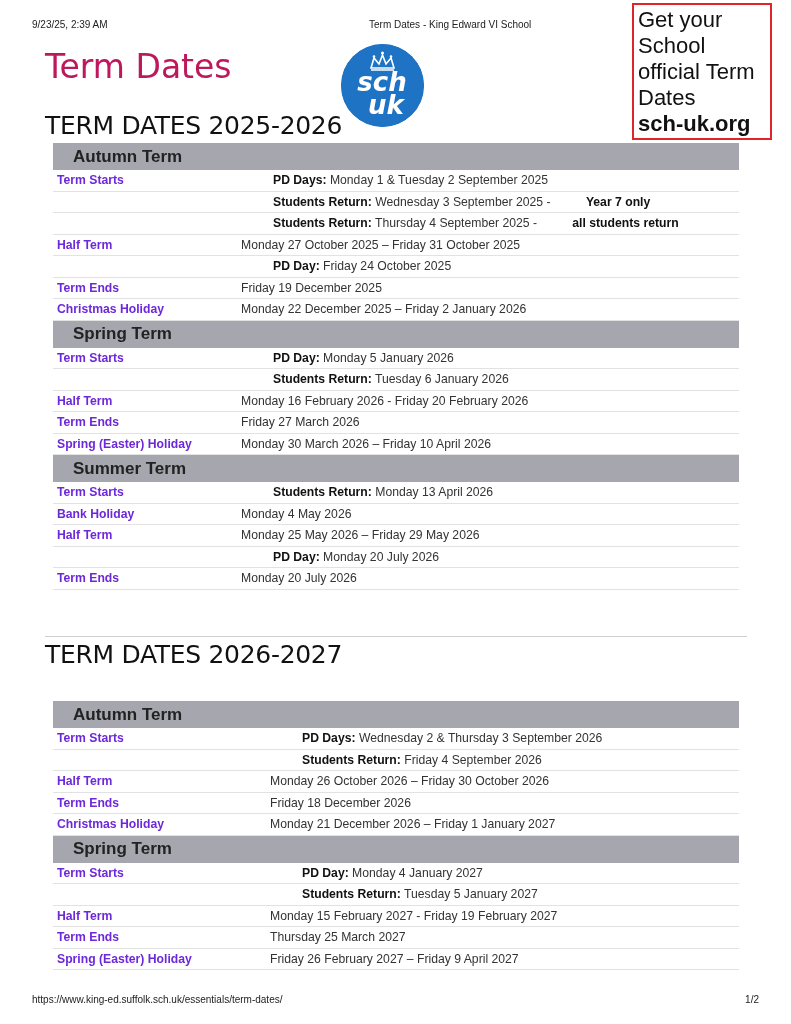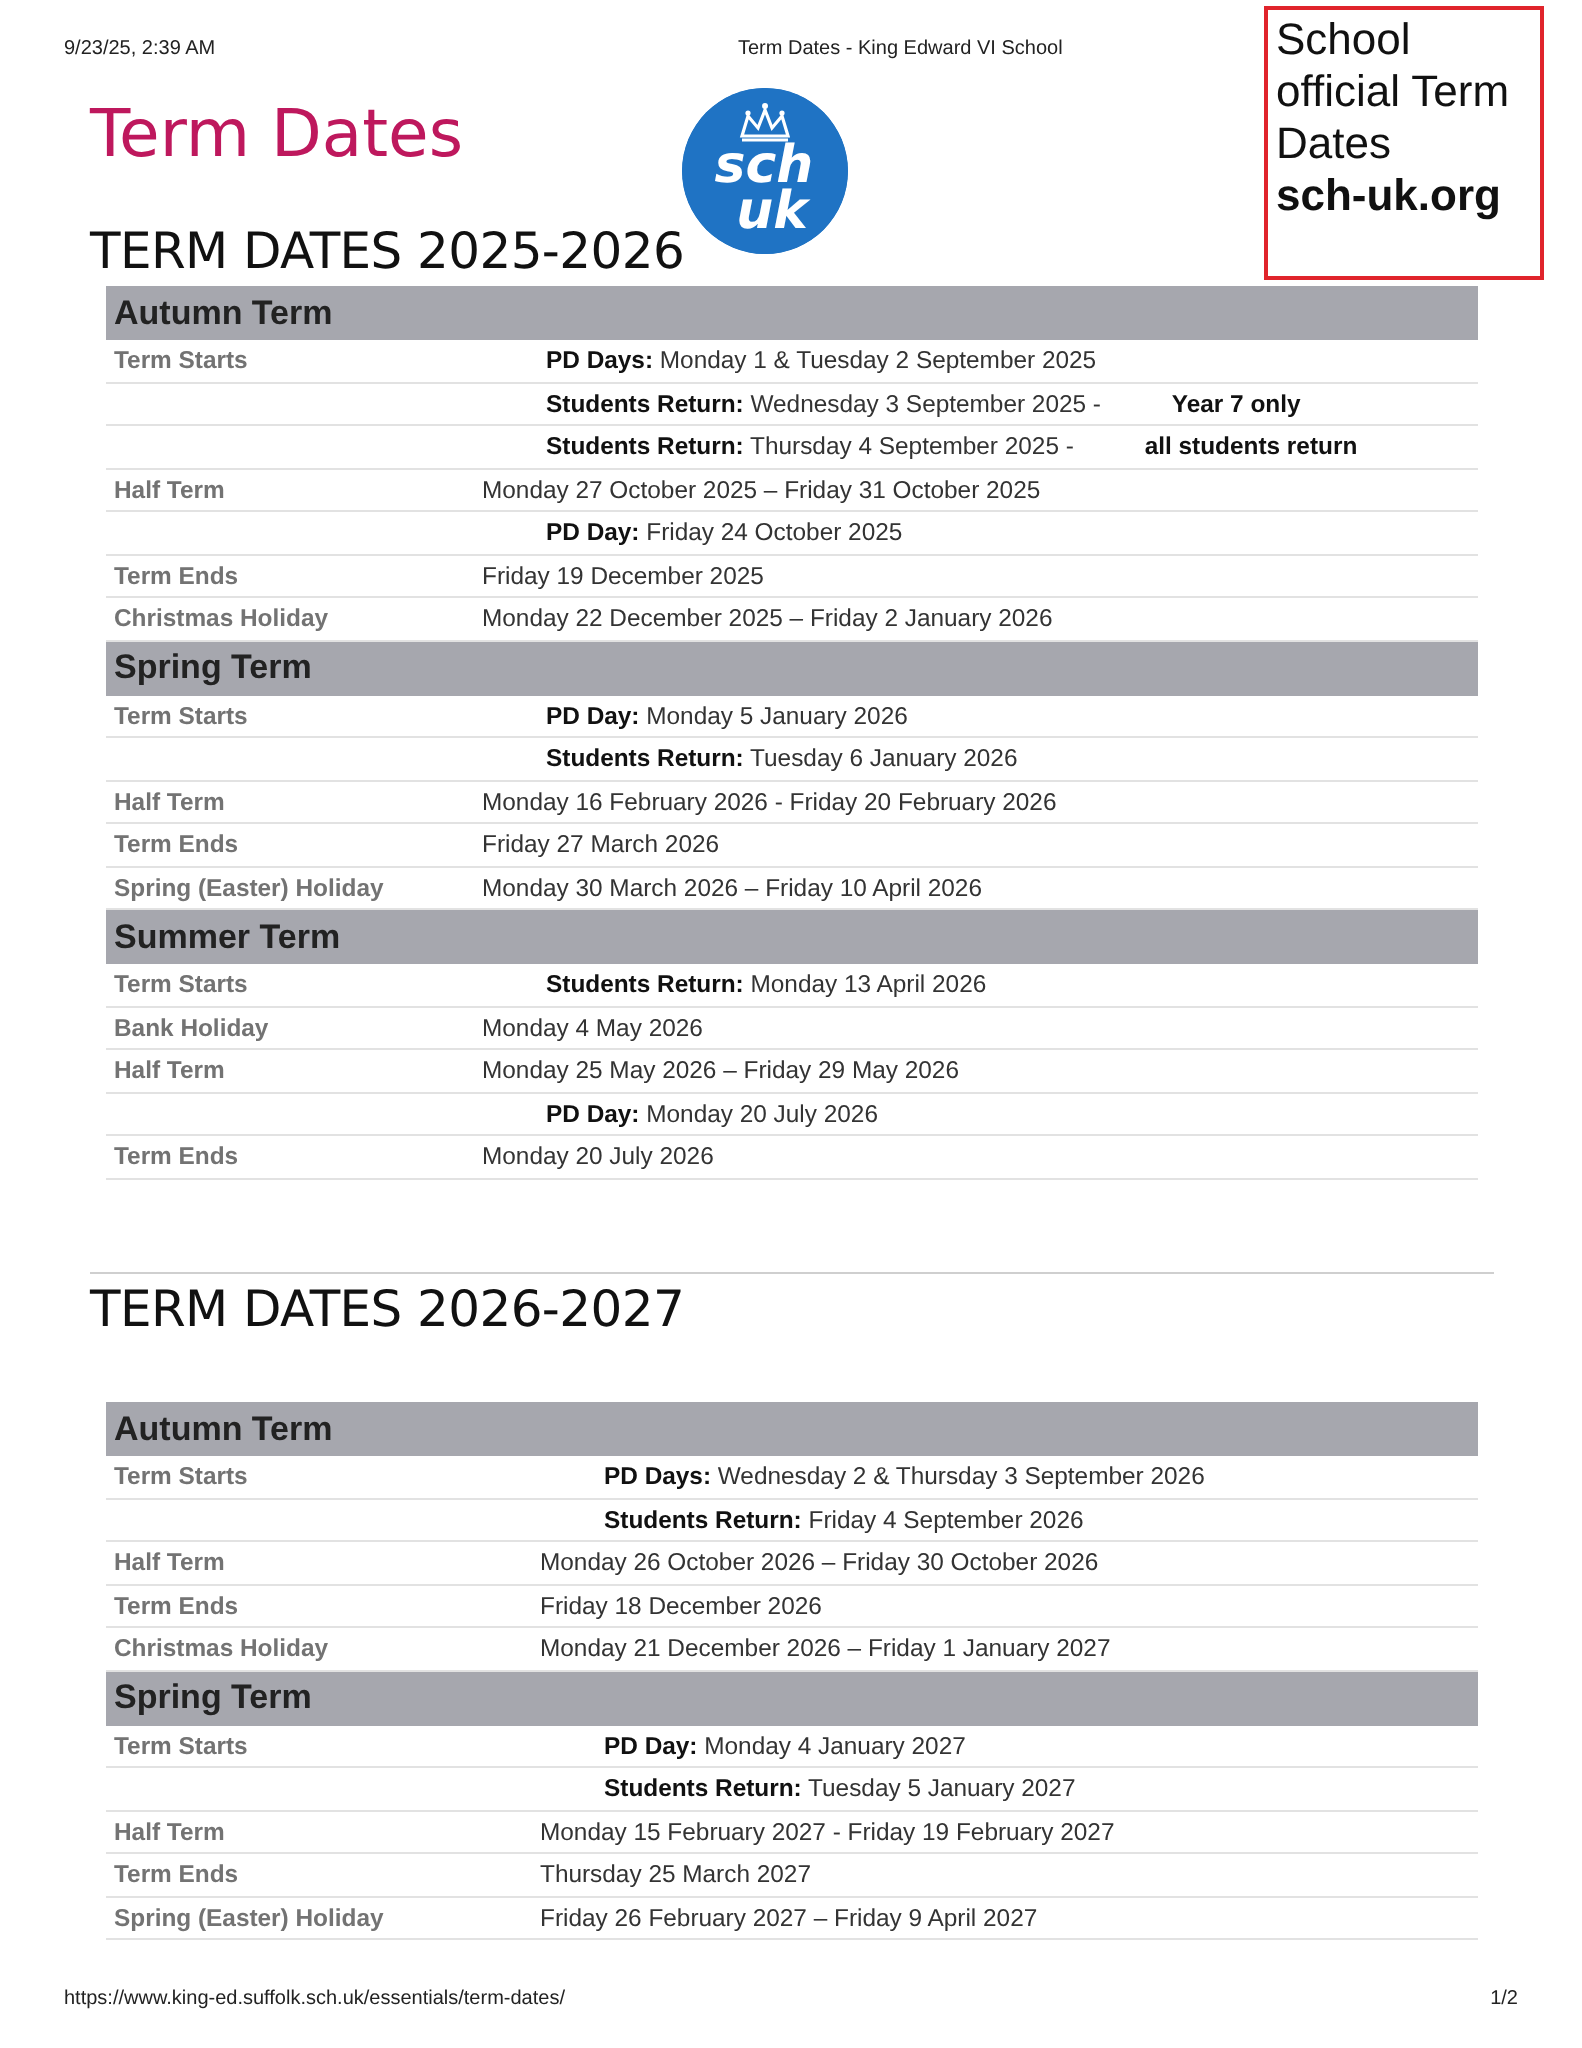--- a/index.html
+++ b/index.html
@@ -7,23 +7,23 @@
   .print-header { position:absolute; top:19px; left:32px; right:32px; font-size:10px; color:#222; }
   .print-header .date { position:absolute; left:0; top:0; }
   .print-header .title { position:absolute; left:337px; top:0; }
   .page-title { position:absolute; left:45px; top:47px; font-family:"DejaVu Sans", sans-serif; font-weight:normal; font-size:33px; color:#be185d; margin:0; letter-spacing:0px; }
   .logo { position:absolute; left:341px; top:44px; width:83px; height:83px; border-radius:50%; background:#1f73c4; overflow:hidden; }
   .logo svg { width:83px; height:83px; display:block; }
   .ad-box { position:absolute; left:632px; top:3px; width:140px; height:137px; border:2px solid #e0242b; box-sizing:border-box; padding:2px 4px; font-size:22px; line-height:26px; color:#111; background:#fff; }
   .ad-box .ad-url { font-weight:bold; }
   .section-heading { position:absolute; left:45px; margin:0; font-family:"DejaVu Sans", sans-serif; font-weight:normal; font-size:25px; color:#111; letter-spacing:-0.3px; }
   table.term { position:absolute; left:53px; width:686px; border-collapse:collapse; font-size:12.2px; }
-  table.term tr.term-head td { background:#a6a7ae; font-weight:bold; font-size:17px; color:#222; height:27px; padding:0 4px; border-bottom:none; }
+  table.term tr.term-head td { background:#a6a7ae; font-weight:bold; font-size:17px; color:#222; height:27px; padding:0 20px; border-bottom:none; }
   table.term td { height:20.5px; padding:0 4px; border-bottom:1px solid #e2e2e2; vertical-align:middle; white-space:nowrap; }
-  table.term td.label { font-weight:bold; color:#737373; }
+  table.term td.label { font-weight:bold; color:#6d28d9; }
   table.term td.value { color:#333; }
   table.term .b { font-weight:bold; color:#111;margin-left:32px; }
   .divider { position:absolute; left:45px; top:636px; width:702px; height:1px; background:#cfcfcf; }
   .footer { position:absolute; top:994px; left:32px; right:32px; font-size:10px; color:#222; }
   .footer .url { position:absolute; left:0; top:0; }
   .footer .pg { position:absolute; right:0; top:0; }
 </style>
 </head>
 <body>
 
@@ -45,20 +45,21 @@
       <circle cx="41.5" cy="9" r="1.5"></circle>
         <circle cx="33" cy="12.5" r="1.3"></circle>
         <circle cx="50" cy="12.5" r="1.3"></circle>
     </g>
     <text x="41" y="47" text-anchor="middle" font-family="DejaVu Sans, sans-serif" font-weight="bold" font-style="italic" font-size="26" fill="#fff">sch</text>
     <text x="45" y="70" text-anchor="middle" font-family="DejaVu Sans, sans-serif" font-weight="bold" font-style="italic" font-size="26" fill="#fff">uk</text>
   </svg>
 </div>
 
 <div class="ad-box">
+  <div>Get your</div>
   <div>School</div>
   <div>official Term</div>
   <div>Dates</div>
   <div class="ad-url">sch-uk.org</div>
 </div>
 
 <h2 class="section-heading" style="top:111px;">TERM DATES 2025-2026</h2>
 
 <table class="term" style="top:143px;">
   <colgroup>

